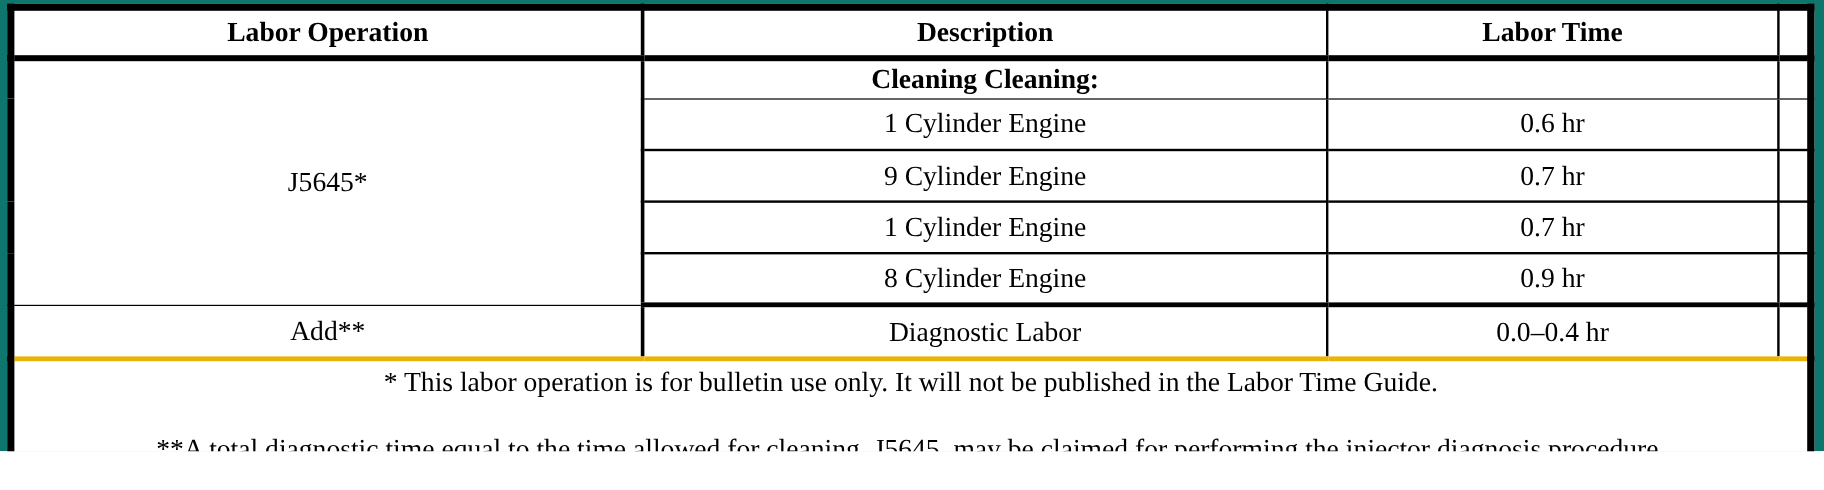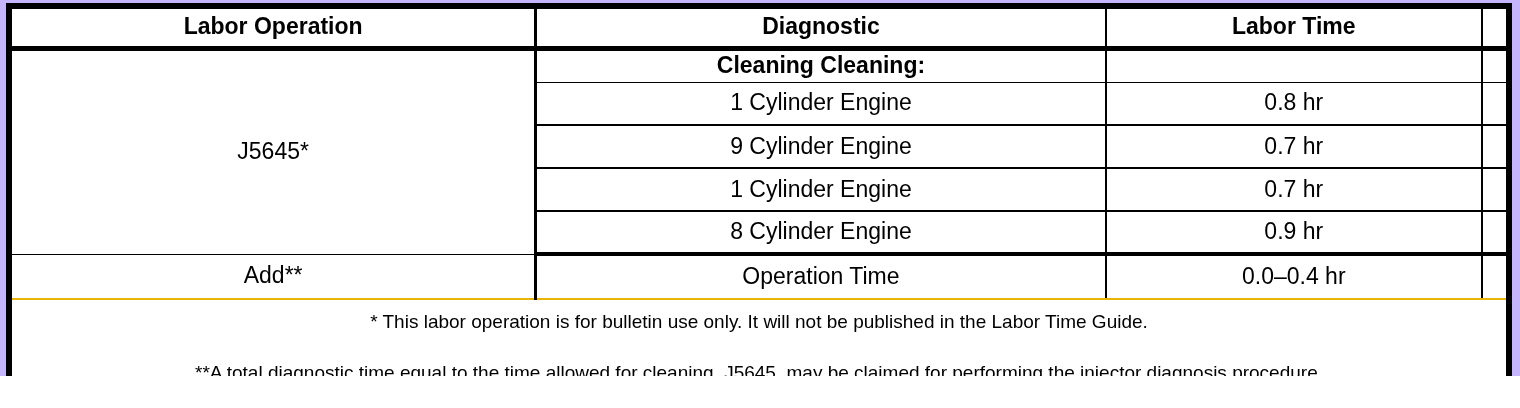--- a/index.html
+++ b/index.html
@@ -1,22 +1,22 @@
 <!DOCTYPE html>
 <html><head>
 <meta charset="utf-8">
 <style>
   * { box-sizing: border-box; }
   html, body { margin: 0; padding: 0; background: #ffffff; }
   #page {
     position: relative;
     width: 1520px;
     height: 376px;
-    background: #c4b5fd;
-    font-family: Liberation Sans, sans-serif;
+    background: #0f766e;
+    font-family: Liberation Serif, serif;
     color: #000000;
   }
   table.labor-table {
     position: absolute;
     left: 6px;
     top: 3px;
     width: 1506px;
     height: 397px;
     border-collapse: collapse;
     table-layout: fixed;
@@ -44,84 +44,84 @@
 
   
   tr.sep-thin  td { border-bottom: 1px solid #000000; }
   tr.sep-norm  td { border-bottom: 2px solid #000000; }
   tr.sep-thick td { border-bottom: 4px solid #000000; }
 
   td.group-cell { border-bottom: 4px solid #000000; }
 
   tr.r-clean td { height: 34px; }
   tr.r-cyl   td { height: 43px; }
-  tr.r-add   td { height: 45px; border-bottom: 2px solid #eab308; text-align: center; }
+  tr.r-add   td { height: 45px; border-bottom: 4px solid #eab308; text-align: center; }
 
   td.bold-cell { font-weight: bold; }
 
   
   td.footnotes {
     text-align: left;
     vertical-align: top;
     padding: 9px 6px 6px 6px;
     white-space: normal;
   }
-  .footnote-line { margin: 0; font-size: 19px; line-height: 1.25; }
+  .footnote-line { margin: 0; font-size: 23px; line-height: 1.25; }
   .footnote-line + .footnote-line { margin-top: 27px; }
 </style>
 </head>
 <body>
 
 <div id="page">
   <table class="labor-table">
     <colgroup>
       <col style="width:525px">
       <col style="width:568px">
       <col style="width:375px">
       <col style="width:27px">
     </colgroup>
 
     <tbody>
         <tr class="hdr">
       <th class="c1">Labor Operation</th>
-      <th class="c2">Diagnostic</th>
+      <th class="c2">Description</th>
       <th class="c3">Labor Time</th>
       <th></th>
     </tr>
 
     <tr class="r-clean sep-thin">
       <td class="c1 group-cell" rowspan="5">J5645*</td>
       <td class="c2 bold-cell">Cleaning Cleaning:</td>
       <td class="c3"></td>
       <td></td>
     </tr>
     <tr class="r-cyl sep-norm">
       <td class="c2">1 Cylinder Engine</td>
-      <td class="c3">0.8 hr</td>
+      <td class="c3">0.6 hr</td>
       <td></td>
     </tr>
     <tr class="r-cyl sep-norm">
       <td class="c2">9 Cylinder Engine</td>
       <td class="c3">0.7 hr</td>
       <td></td>
     </tr>
     <tr class="r-cyl sep-norm">
       <td class="c2">1 Cylinder Engine</td>
       <td class="c3">0.7 hr</td>
       <td></td>
     </tr>
     <tr class="r-cyl sep-thick">
       <td class="c2">8 Cylinder Engine</td>
       <td class="c3">0.9 hr</td>
       <td></td>
     </tr>
 
     <tr class="r-add">
       <td class="c1">Add**</td>
-      <td class="c2">Operation Time</td>
+      <td class="c2">Diagnostic Labor</td>
       <td class="c3">0.0–0.4 hr</td>
       <td></td>
     </tr>
 
     <tr>
       <td class="footnotes" colspan="4">
         <p class="footnote-line">* This labor operation is for bulletin use only. It will not be published in the Labor Time Guide.</p>
         <p class="footnote-line">**A total diagnostic time equal to the time allowed for cleaning, J5645, may be claimed for performing the injector diagnosis procedure.</p>
       </td>
     </tr>

